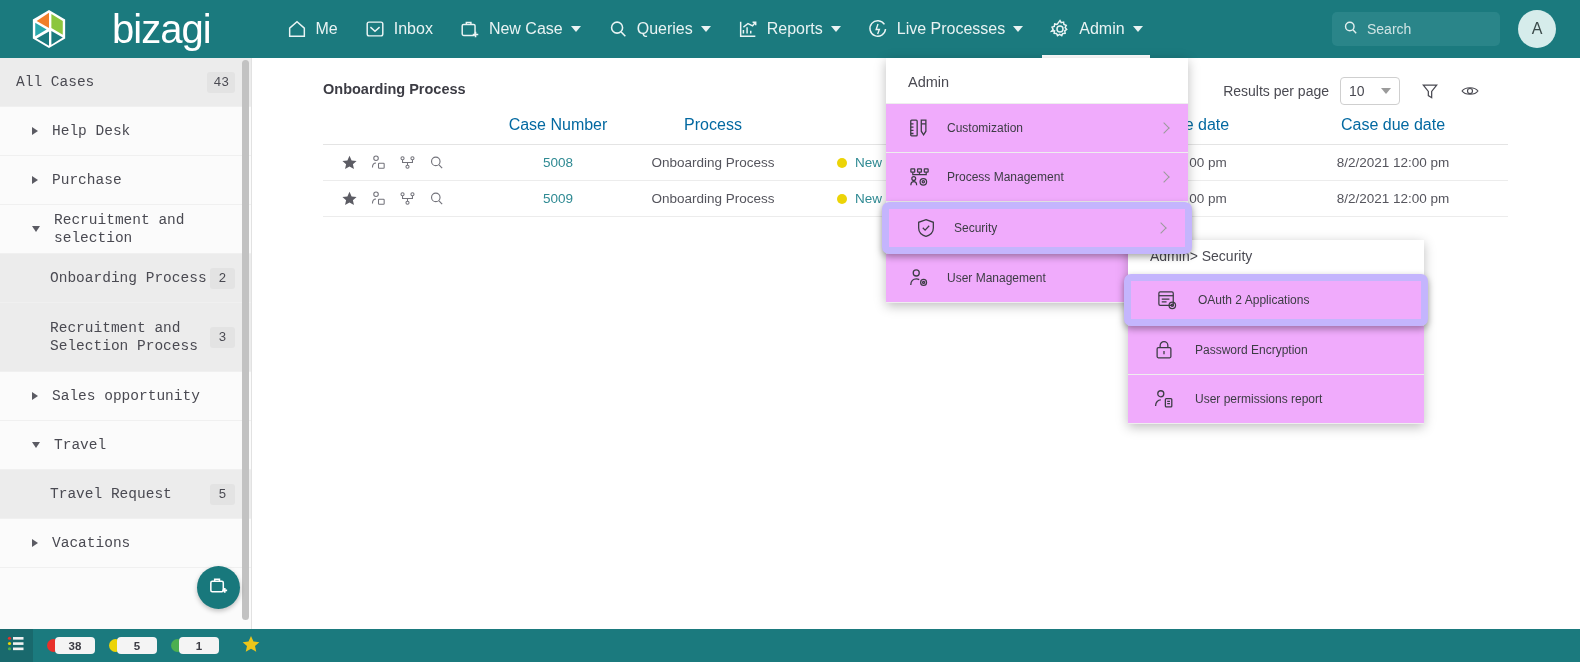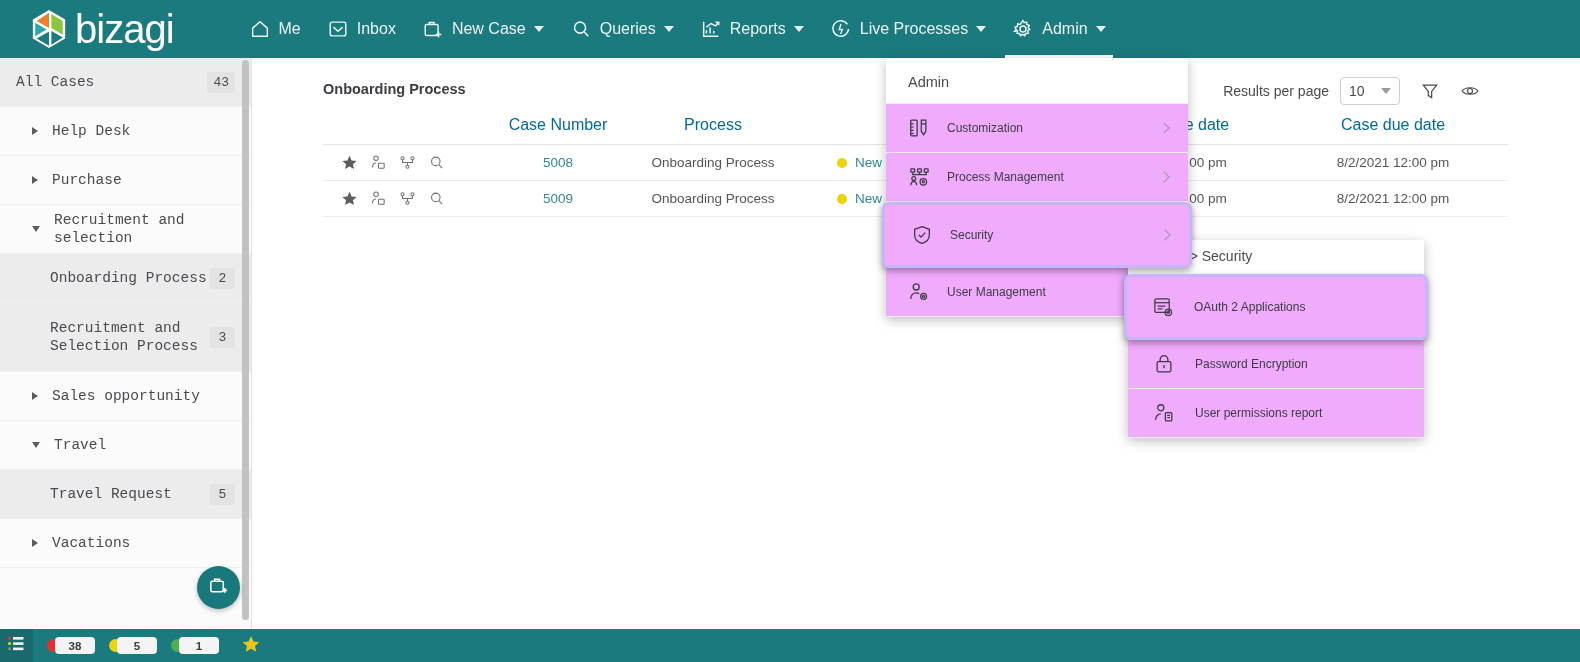--- a/index.html
+++ b/index.html
@@ -10,21 +10,21 @@
     background: #ffffff;
   }
   #app { position: relative; width: 1580px; height: 662px; }
 
   
   .topnav {
     position: absolute; left: 0; top: 0; width: 1580px; height: 58px;
     background: #1b7a7e;
     display: flex; align-items: center;
   }
-  .logo-wrap { display: flex; align-items: center; margin-left: 30px; }
+  .logo-wrap { display: flex; align-items: center; margin-left: 30px; gap: 37px; }
   .logo-mark { width: 38px; height: 42px; margin-right: 7px; }
   .logo-text {
     color: #ffffff; font-size: 40px; letter-spacing: -1px;
     font-weight: 400; line-height: 1;
   }
   .nav-items { display: flex; align-items: center; margin-left: 62px; }
   .nav-item {
     display: flex; align-items: center; color: #e9f3f3;
     font-size: 16px; padding: 18px 13px; cursor: pointer; position: relative;
     white-space: nowrap;
@@ -159,23 +159,23 @@
     border-bottom: 1px solid #eeeeee; background: #f0abfc;
   }
   .menu-item .mi-ico { width: 30px; display: flex; align-items: center; }
   .menu-item .mi-label { flex: 1; margin-left: 9px; }
   .chev {
     width: 8px; height: 8px; border-right: 1.6px solid #9b9b9b;
     border-top: 1.6px solid #9b9b9b; transform: rotate(45deg);
     margin-right: 4px;
   }
   .menu-item.highlight {
-    border: 3px solid #c4b5fd; border-radius: 7px;
+    border: 7px solid #c4b5fd; border-radius: 7px;
     box-shadow: 0 3px 7px rgba(0,0,0,.35);
-    margin: 0 -4px; padding-left: 26px; height: 66px;
+    margin: 0 -4px; padding-left: 26px; height: 52px;
     position: relative; z-index: 5;
   }
   #sec-menu { left: 1128px; top: 240px; width: 296px; }
   .submenu-head {
     font-size: 14px; color: #4a4a52; padding: 8px 8px 10px 22px;
     background: #fff;
   }
   #sec-menu .menu-item { padding-left: 25px; }
   #sec-menu .menu-item .mi-label { margin-left: 12px; }
 
@@ -295,20 +295,34 @@
             <circle cx="12" cy="12" r="3.3"></circle>
             <path d="M12 2.8 l1.3 2.3 2.6-.6 .4 2.6 2.5 .9-1.2 2.4 1.7 2-2.1 1.6 .4 2.6-2.6 .2-1.1 2.4-2.3-1.3-2.3 1.3-1.1-2.4-2.6-.2 .4-2.6L2.8 14.4l1.7-2L3.3 10l2.5-.9 .4-2.6 2.6 .6z"></path>
           </svg>
         </span>
         <span>Admin</span>
         <span class="caret"></span>
       </div>
 
     </div>
 
+    <div class="nav-right">
+      <div class="searchbox">
+        <span>
+          <svg width="17" height="17" viewBox="0 0 24 24" fill="none" stroke="#e2efef" stroke-width="2">
+            <circle cx="11" cy="10.5" r="6"></circle>
+              <path d="M15.5 15.2 L20 20"></path>
+          </svg>
+        </span>
+        <span class="sph">Search</span>
+      </div>
+      <div class="avatar">
+        <span>A</span>
+      </div>
+    </div>
   </div>
 
   <div class="sidebar">
 
     <div class="side-row all">
       <span class="side-label">All Cases</span>
       <span class="badge">43</span>
     </div>
 
     <div class="side-row lvl1">

